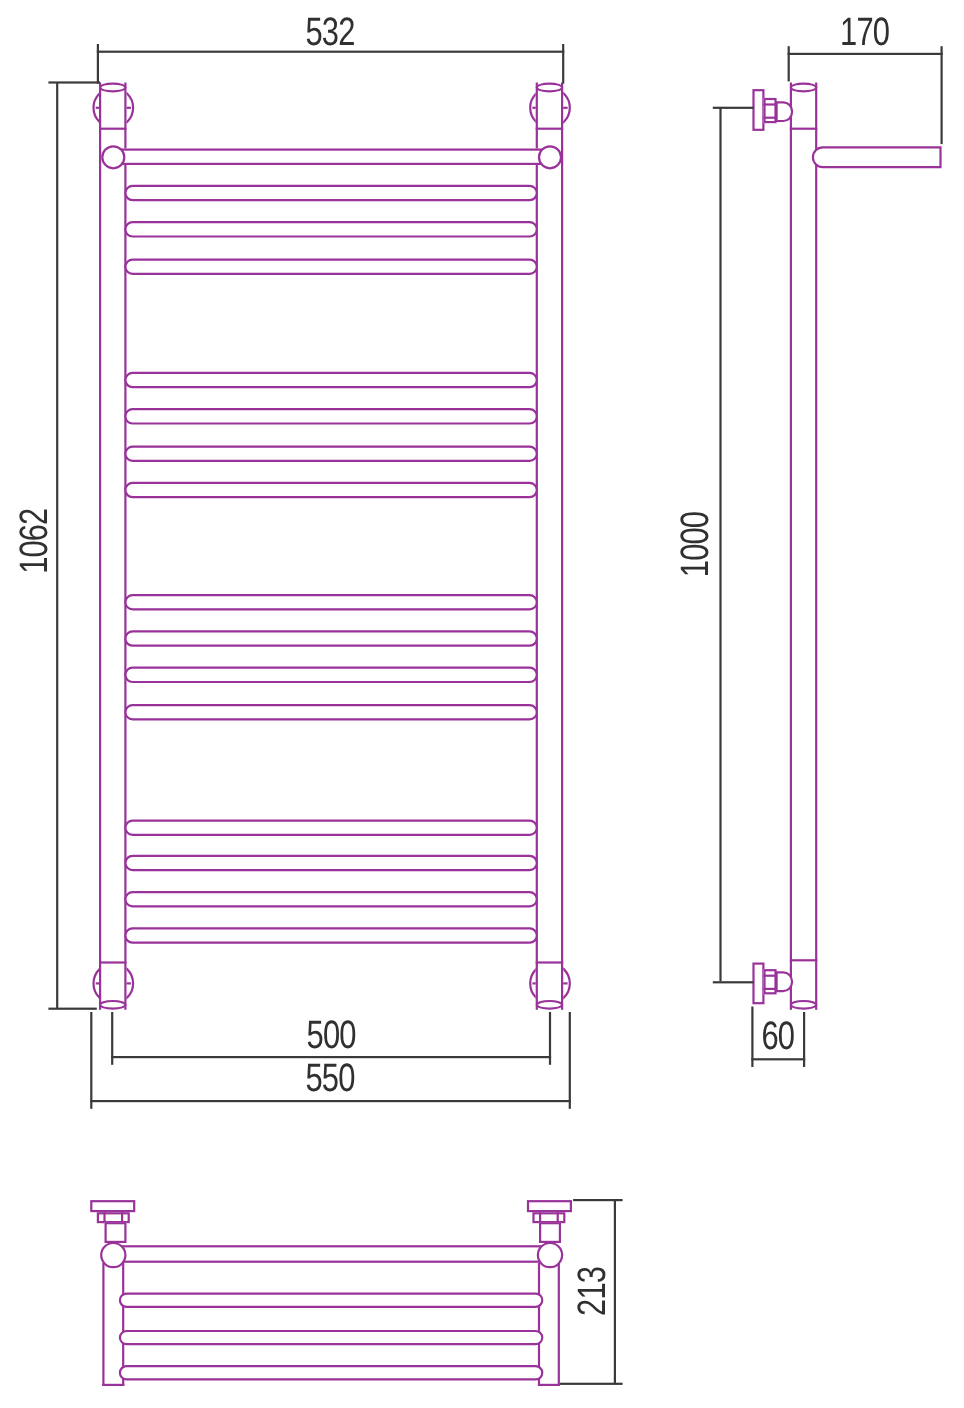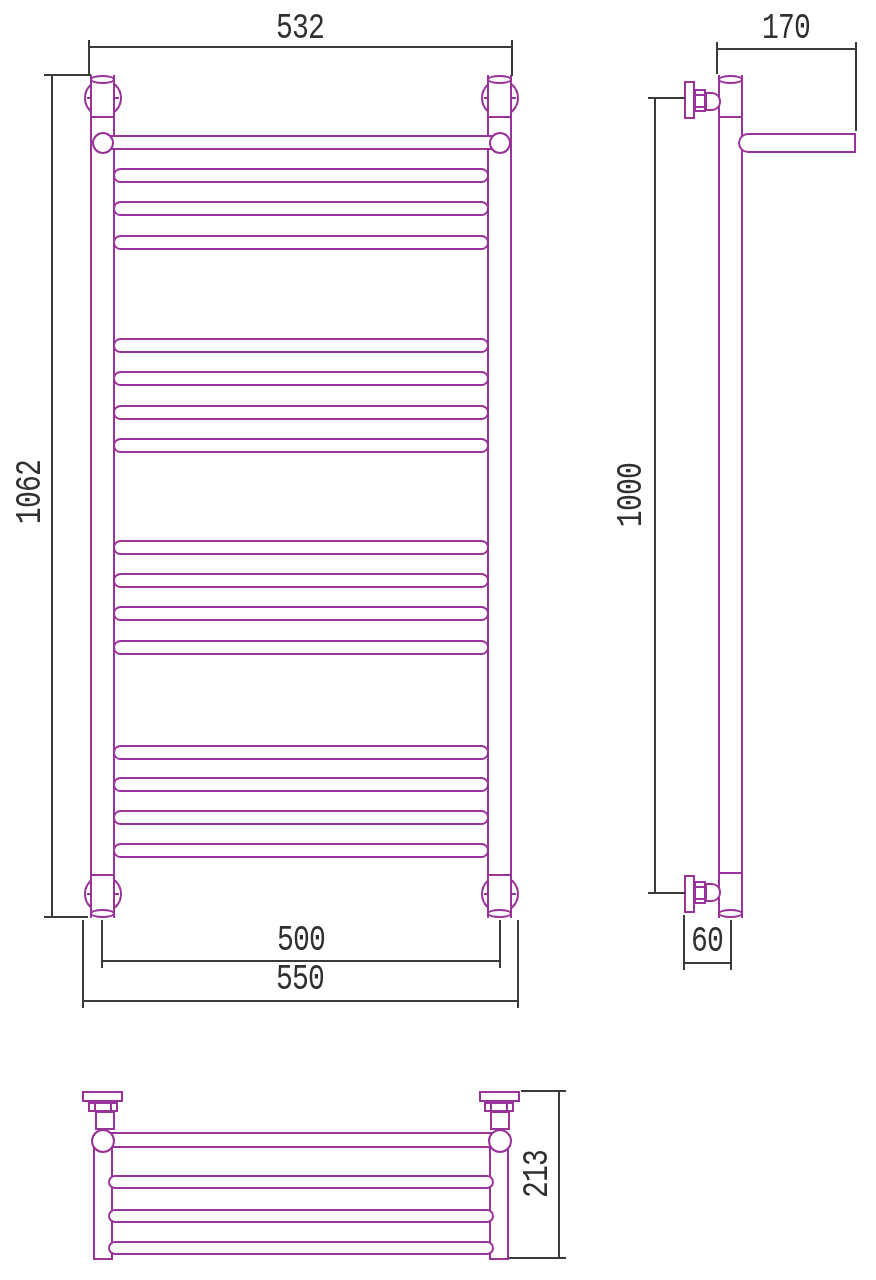--- a/index.html
+++ b/index.html
@@ -1,17 +1,17 @@
 <!DOCTYPE html>
 <html style="--part: #993299; --dim: #3a3a3a;"><head>
 <meta charset="utf-8">
 <style>
   html,body{margin:0;padding:0;background:#ffffff;}
   #canvas{position:relative;width:876px;height:1280px;background:#fff;overflow:hidden;
-          font-family:Liberation Mono, monospace;}
+          font-family:Liberation Sans, sans-serif;}
   .view{position:absolute;left:0;top:0;width:100%;height:100%;}
   .shape{position:absolute;box-sizing:border-box;}
   .ol{border:2px solid var(--part,#993299);}
   .fill{background:#fff;}
   .pline{position:absolute;background:var(--part,#993299);}
   .dline{position:absolute;background:var(--dim,#3a3a3a);}
   .dtext{position:absolute;font-size:36px;line-height:1;color:#303030;white-space:nowrap;
          transform:translate(-50%,-50%) scaleX(0.78);letter-spacing:-1px;}
   .dtext.rot{transform:translate(-50%,-50%) rotate(-90deg) scaleX(0.78);}
 </style>

